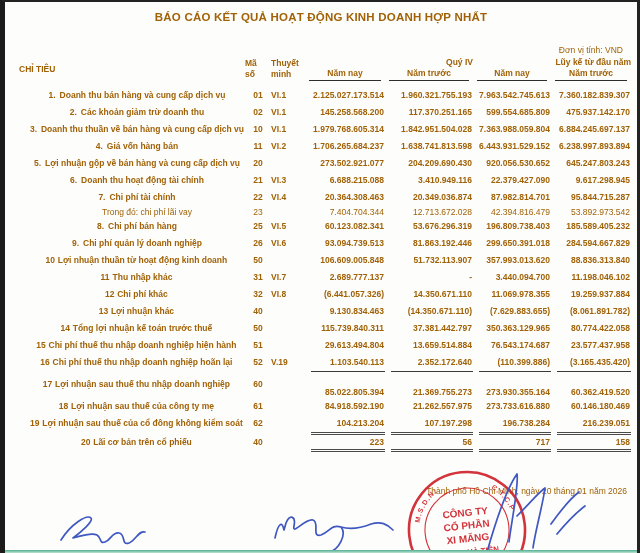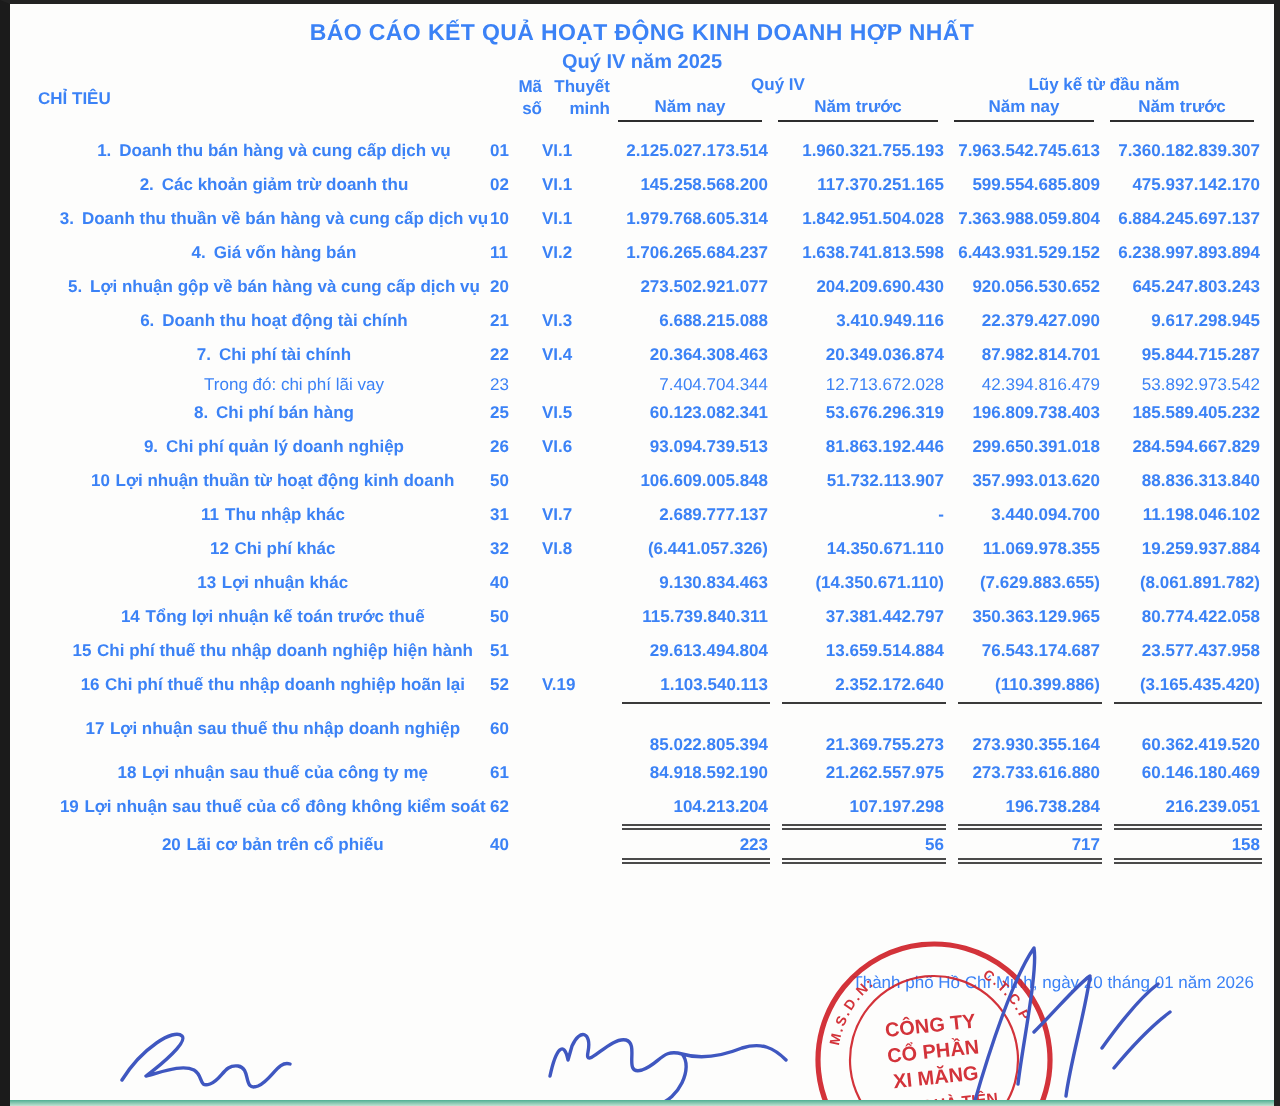--- a/index.html
+++ b/index.html
@@ -6,44 +6,44 @@
   .page{
     position:relative;
     width:640px;height:553px;
     background:#fdfdfc;
     overflow:hidden;
     box-sizing:border-box;
     border-left:5px solid #1b1b1b;
     border-top:2px solid #222;
     border-right:3px solid #222;
     font-family:"Liberation Sans","DejaVu Sans",sans-serif;
-    color:#3b82f6;
+    color:#a16207;
   }
   .title{ text-align:center; font-weight:bold; font-size:11.5px; margin-top:9px; letter-spacing:.2px;}
   .subtitle{ text-align:center; font-weight:bold; font-size:10px; margin-top:3px;}
   .unit{ text-align:right; font-size:8.5px; margin:22px 14px 2px 0;}
   table.rpt{
     border-collapse:collapse; table-layout:fixed;
     margin:0 0 0 14px; width:612px;
     font-size:8.5px;
   }
   col.c-label{width:226px;} col.c-ma{width:26px;} col.c-tm{width:34px;}
   col.c-v1{width:80px;} col.c-v2{width:88px;} col.c-v3{width:78px;} col.c-v4{width:80px;}
   thead th{font-weight:bold;font-size:8.5px;padding:0;vertical-align:middle;}
   th.h-chitieu{text-align:left;}
-  th.h-stack{text-align:right;line-height:1.25;}
-  th.h-group{text-align:center;padding-bottom:1px;}
+  th.h-stack{text-align:left;line-height:1.25;}
+  th.h-group{text-align:right;padding-bottom:1px;}
   th.h-sub{text-align:center;}
   th.h-sub .hline{border-bottom:1.2px solid #2d2d2d;padding:0 2px 2px 2px;margin:0 4px;text-align:center;}
   thead .spacer td{height:4px;}
   tbody td{height:17px;vertical-align:middle;padding:0;line-height:1;}
   td.c-label{text-align:center;font-weight:bold;white-space:nowrap;overflow:hidden;}
   td.c-label .rnum{display:inline-block;width:15px;padding-left:6px;}
   td.c-label .rtxt{}
-  td.c-ma{text-align:left;font-weight:bold;}
+  td.c-ma{text-align:center;font-weight:bold;}
   td.c-tm{font-weight:bold;}
   td.c-val{text-align:right;font-weight:bold;}
   td.c-val .vwrap{margin-left:6px;padding:1px 1px 1px 0;}
   tr.sub td{height:12px;font-weight:400 !important;}
   tr.sub td.c-label .rtxt{font-weight:400;}
   tr.sub td.c-val{font-weight:400;}
   tr.rule-single td.c-val .vwrap{border-top:1.2px solid #3a3a3a;padding-top:16px;}
   tr.rule-double td.c-val .vwrap{border-top:3px double #4a4a4a;border-bottom:3px double #4a4a4a;padding-top:3px;padding-bottom:3px;}
   tr.rule-double td{height:20px;}
   .dateline{position:absolute;right:10px;top:484px;font-size:8.5px;z-index:1;}
@@ -55,21 +55,21 @@
   .stamp .ctr{font-weight:bold;text-anchor:middle;}
   .bottom-strip{position:absolute;left:0;bottom:0;width:640px;height:3px;
     background:linear-gradient(#4fae92,#bfe3d2);z-index:5;}
 </style>
 </head>
 <body>
 
 <div class="page">
 
   <div class="title">BÁO CÁO KẾT QUẢ HOẠT ĐỘNG KINH DOANH HỢP NHẤT</div>
-  <div class="subtitle">Quý IV năm 2025</div>
+  <div class="unit">Đơn vị tính: VND</div>
 
   <table class="rpt">
     <colgroup>
       <col class="c-label">
         <col class="c-ma">
         <col class="c-tm">
       <col class="c-v1">
         <col class="c-v2">
         <col class="c-v3">
         <col class="c-v4">

